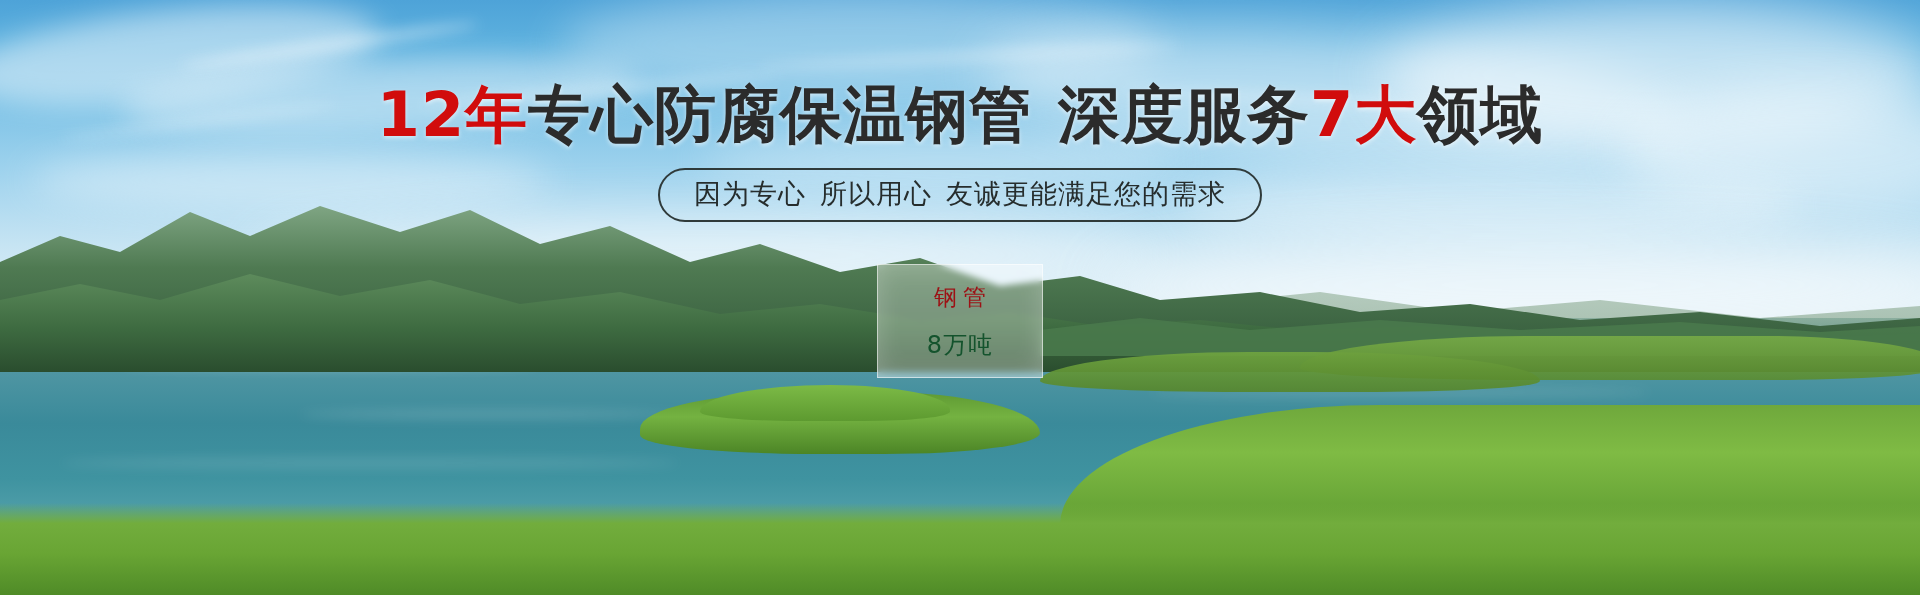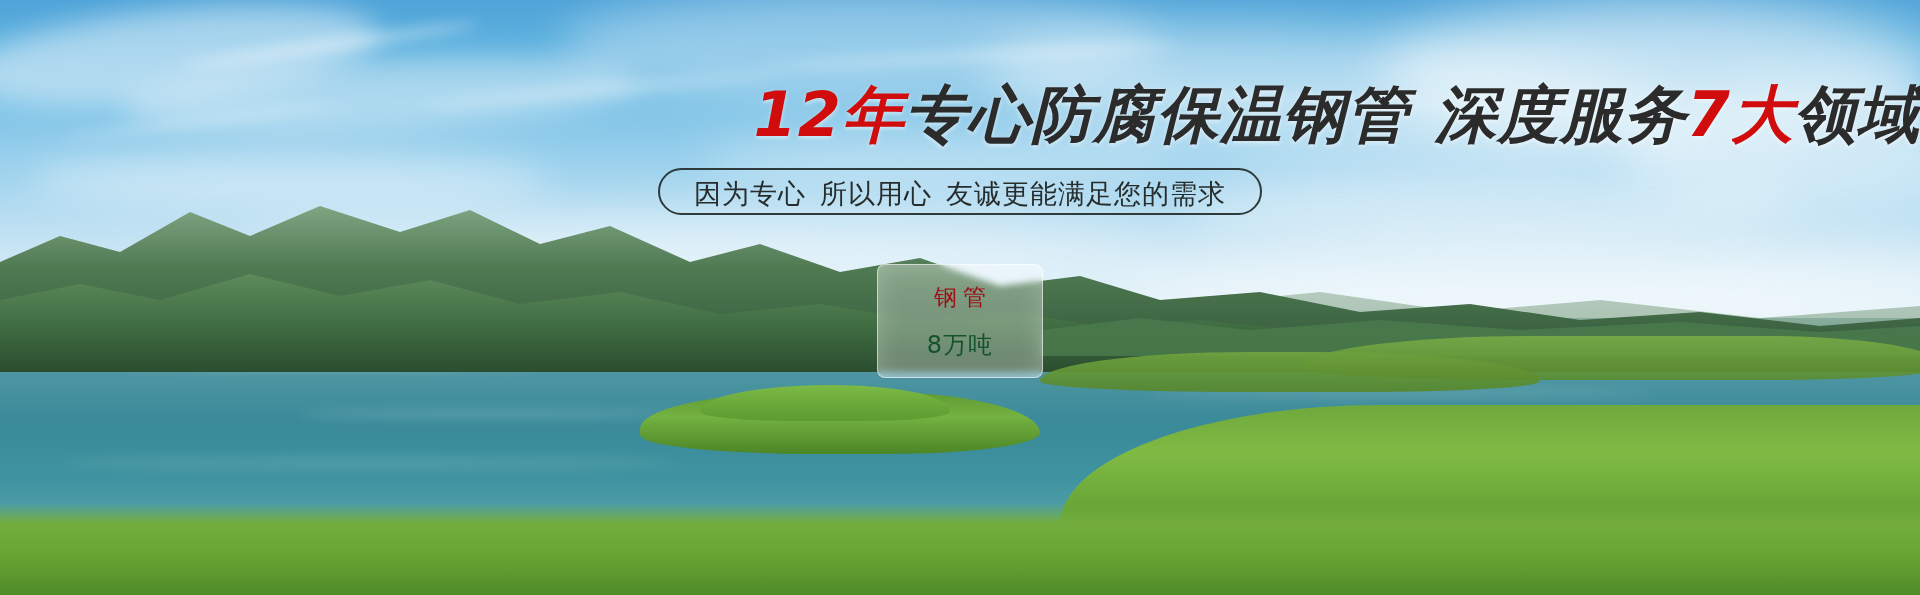--- a/index.html
+++ b/index.html
@@ -90,54 +90,53 @@
   .shore2{
     position:absolute;left:1300px;top:336px;width:640px;height:44px;
     background:linear-gradient(to bottom,#77ab46,#5b8c2f);
     border-radius:40% 30% 30% 40% / 80% 70% 30% 30%;
     opacity:.9;
   }
 
   
   .headline{
     position:absolute;left:0;top:84px;width:1920px;
-    text-align:right;
+    text-align:center;
     font-size:62px;font-weight:bold;line-height:1;
     letter-spacing:1px;
     color:#2b2b2b;
     text-shadow:0 2px 4px rgba(255,255,255,.55);
     white-space:nowrap;
-    font-style:italic;
   }
   .headline .red{color:#d10c0c;}
   .headline .gap{display:inline-block;width:26px;}
 
   .pill{
     position:absolute;left:50%;top:168px;transform:translateX(-50%);
     border:2px solid #2f3a3a;
     border-radius:30px;
-    padding:8px 34px 3px;
+    padding:8px 34px 10px;
     font-size:27px;line-height:1.2;
     color:#262d2d;
     letter-spacing:1px;
     white-space:nowrap;
     background:transparent;
   }
   .pill .sp{display:inline-block;width:14px;}
 
   
   .cards{
     position:absolute;left:50%;top:264px;transform:translateX(-50%);
     display:flex;gap:8px;
   }
   .card{
     width:164px;height:112px;
     background:rgba(255,255,255,.30);
     border:1px solid rgba(255,255,255,.60);
-    border-radius:8px;
+    border-radius:0;
     backdrop-filter:blur(3px);
     -webkit-backdrop-filter:blur(3px);
     display:flex;flex-direction:column;align-items:center;justify-content:center;
     box-shadow:inset 0 0 26px rgba(255,255,255,.22);
   }
   .card .c-title{
     font-size:23px;color:#9d1115;letter-spacing:6px;
     text-indent:6px;margin-bottom:16px;font-weight:400;
   }
   .card .c-value{

